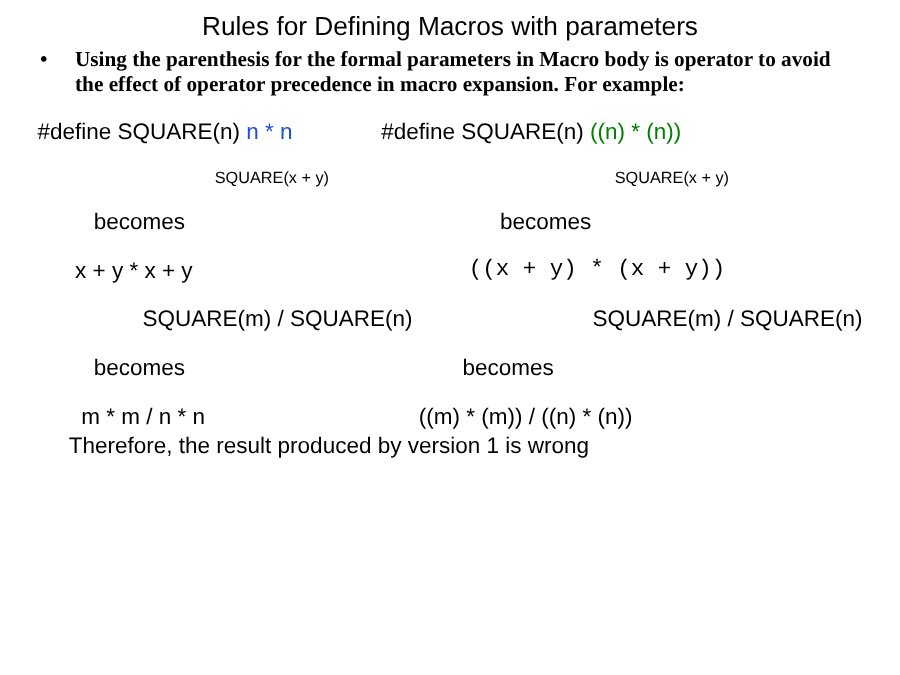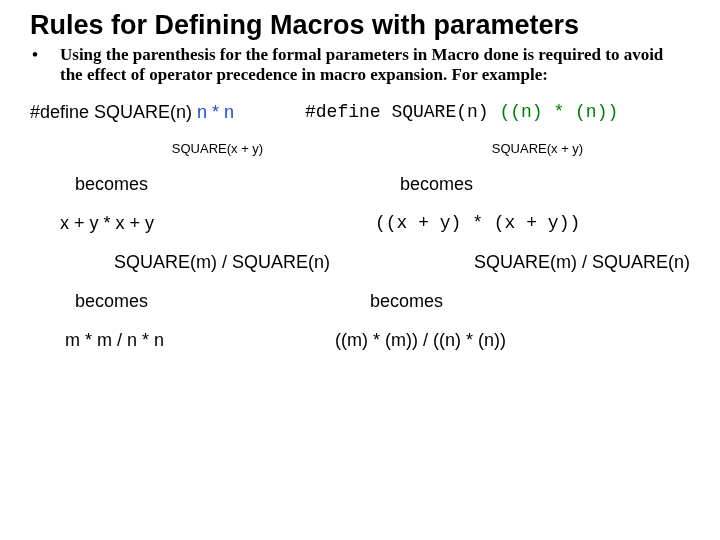--- a/index.html
+++ b/index.html
@@ -10,22 +10,23 @@
     background: #fff;
     font-family: Arial, Helvetica, sans-serif;
     color: #000;
     overflow: hidden;
   }
   .slide {
     padding: 10px 30px 10px 30px;
     box-sizing: border-box;
   }
   .title {
-    font-size: 27px;
-    font-weight: bold;
+    font-size: 21px;
+    font-weight: normal;
+    text-align: center;
     margin: 0 0 4px 0;
   }
   .bullet-row {
     display: flex;
     align-items: flex-start;
     font-family: "Times New Roman", Times, serif;
     font-size: 17px;
     font-weight: bold;
     margin: 2px 0 0 0;
     line-height: 1.15;
@@ -45,21 +46,21 @@
     margin-top: 2px;
   }
   .versions .v1 { width: 275px; }
   .versions .v2 { flex: 1; }
   .row-defs {
     margin-top: 18px;
     font-size: 18px;
     display: flex;
   }
   .row-defs .left { width: 275px; }
-  .row-defs .right { flex: 1; font-family: Liberation Mono, monospace; }
+  .row-defs .right { flex: 1; }
   .red { color: #1d4ed8; }
   .green { color: #008000; }
   .row-sq {
     margin-top: 18px;
     font-size: 13px;
     display: flex;
     text-align: center;
   }
   .row-sq .left { width: 355px; padding-left: 20px; box-sizing: border-box; }
   .row-sq .right { flex: 1; }
@@ -112,21 +113,21 @@
 </style>
 </head>
 <body>
 
 <div class="slide">
 
   <h1 class="title">Rules for Defining Macros with parameters</h1>
 
   <div class="bullet-row">
     <div class="bullet-dot">•</div>
-    <div class="bullet-text">Using the parenthesis for the formal parameters in Macro done is required to avoid the effect of operator precedence in macro expansion. For example:</div>
+    <div class="bullet-text">Using the parenthesis for the formal parameters in Macro body is operator to avoid the effect of operator precedence in macro expansion. For example:</div>
   </div>
 
 
   <div class="row-defs">
     <div class="left">
       <span>#define SQUARE(n)  </span><span class="red">n * n</span>
     </div>
     <div class="right">
       <span>#define SQUARE(n)  </span><span class="green">((n) * (n))</span>
     </div>
@@ -156,14 +157,15 @@
   <div class="row-becomes2">
     <div class="left">becomes</div>
     <div class="right">becomes</div>
   </div>
 
   <div class="row-expand2">
     <div class="left">m * m / n * n</div>
     <div class="right">((m) * (m)) / ((n) * (n))</div>
   </div>
 
+  <div class="therefore">Therefore, the result produced by  version 1 is wrong</div>
 
 </div>
 
 </body></html>

